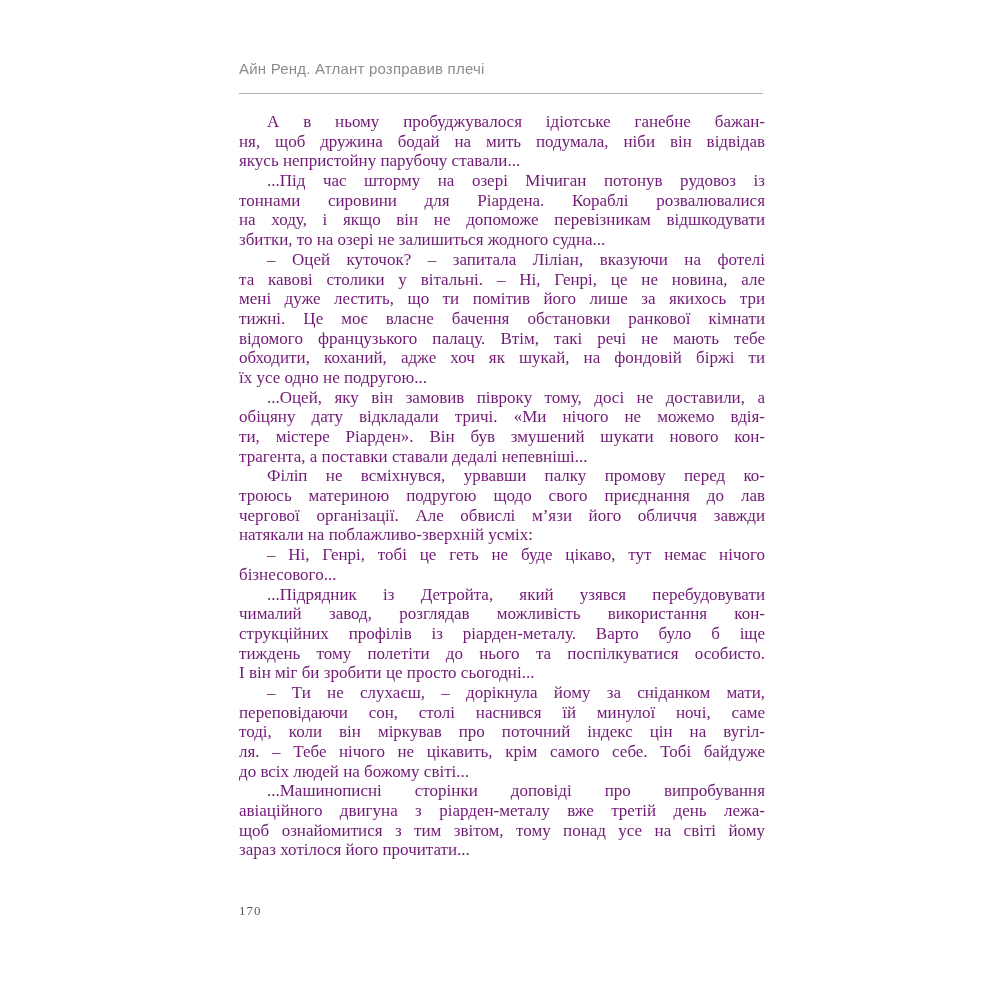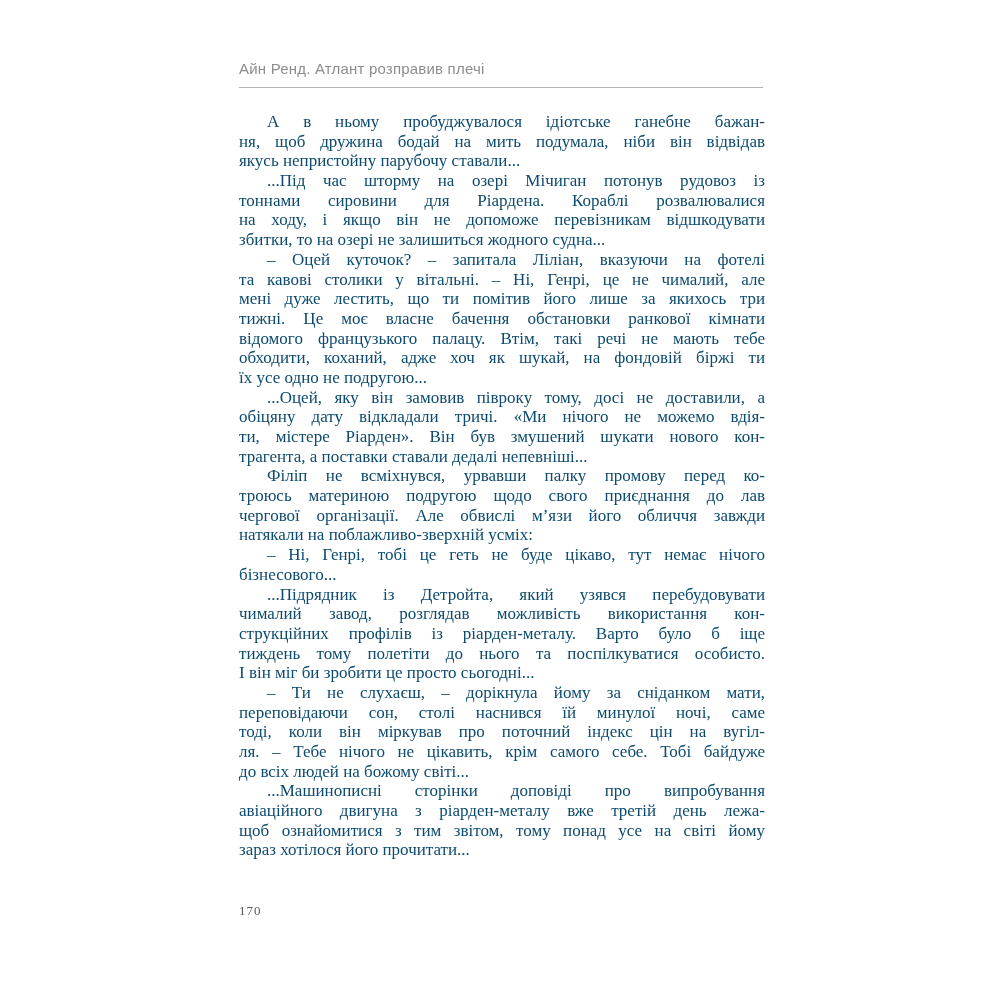--- a/index.html
+++ b/index.html
@@ -13,33 +13,33 @@
   }
   .running-header {
     position: absolute;
     left: 239px;
     top: 60px;
     width: 524px;
     font-family: "Liberation Sans", sans-serif;
     font-size: 15px;
     line-height: 18px;
     color: #8d8d8d;
-    padding-bottom: 9px;
+    padding-bottom: 15px;
     border-bottom: 1.5px solid #b3b3b3;
     letter-spacing: 0.2px;
   }
   .body-text {
     position: absolute;
     left: 239px;
     top: 112px;
     width: 526px;
     font-family: "Liberation Serif", serif;
     font-size: 17px;
     line-height: 19.7px;
-    color: #0c4a6e;
+    color: #701a75;
   }
   .paragraph { margin: 0; }
   .line {
     text-align: justify;
     text-align-last: justify;
     white-space: normal;
     overflow: hidden;
     height: 19.7px;
   }
   .line.para-start { padding-left: 28px; }
@@ -67,21 +67,21 @@
         <div class="line para-end">якусь непристойну парубочу ставали...</div>
       </div>
       <div class="paragraph">
         <div class="line para-start">...Під час шторму на озері Мічиган потонув рудовоз із</div>
         <div class="line">тоннами сировини для Ріардена. Кораблі розвалювалися</div>
         <div class="line">на ходу, і якщо він не допоможе перевізникам відшкодувати</div>
         <div class="line para-end">збитки, то на озері не залишиться жодного судна...</div>
       </div>
       <div class="paragraph">
         <div class="line para-start">– Оцей куточок? – запитала Ліліан, вказуючи на фотелі</div>
-        <div class="line">та кавові столики у вітальні. – Ні, Генрі, це не чималий, але</div>
+        <div class="line">та кавові столики у вітальні. – Ні, Генрі, це не новина, але</div>
         <div class="line">мені дуже лестить, що ти помітив його лише за якихось три</div>
         <div class="line">тижні. Це моє власне бачення обстановки ранкової кімнати</div>
         <div class="line">відомого французького палацу. Втім, такі речі не мають тебе</div>
         <div class="line">обходити, коханий, адже хоч як шукай, на фондовій біржі ти</div>
         <div class="line para-end">їх усе одно не подругою...</div>
       </div>
       <div class="paragraph">
         <div class="line para-start">...Оцей, яку він замовив півроку тому, досі не доставили, а</div>
         <div class="line">обіцяну дату відкладали тричі. «Ми нічого не можемо вдія-</div>
         <div class="line">ти, містере Ріарден». Він був змушений шукати нового кон-</div>

